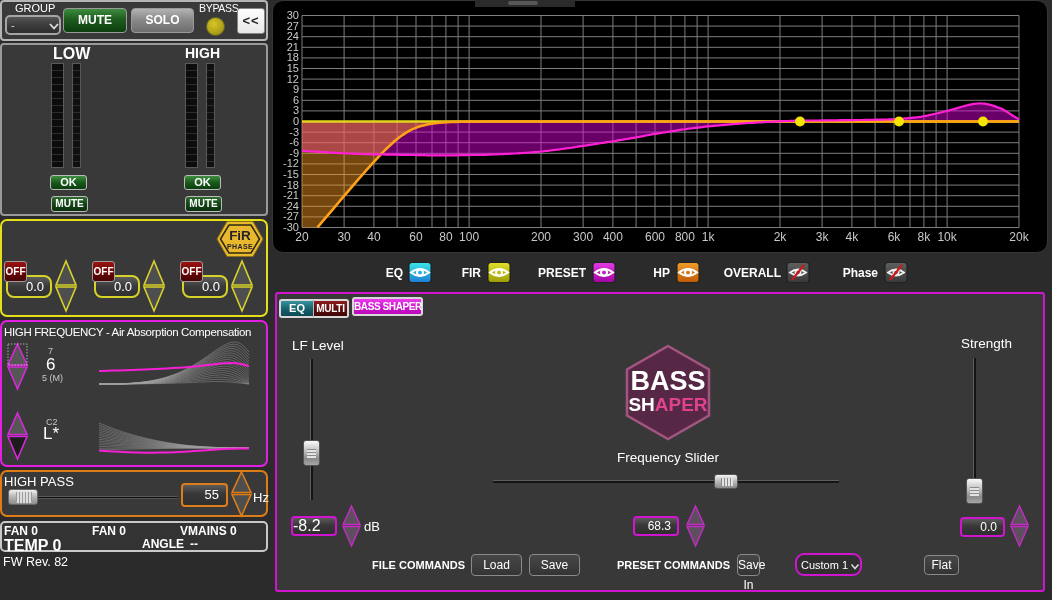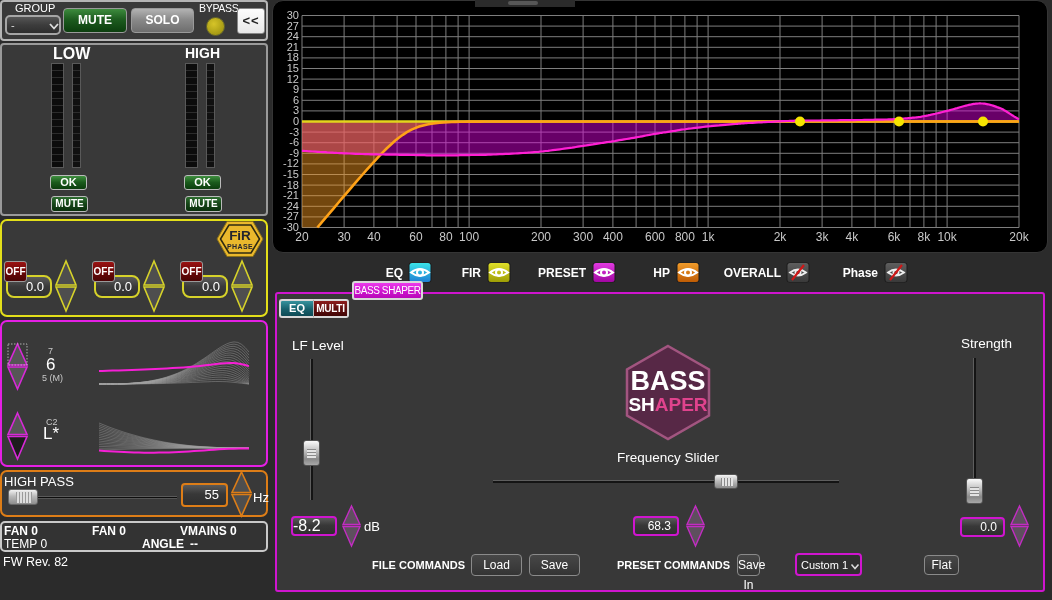--- a/index.html
+++ b/index.html
@@ -67,20 +67,21 @@
       <polygon points="11,51 21,27 1,27" fill="#4e4e4e" stroke="#d6d22a" stroke-width="1.6"></polygon>
     </svg>
 <div class="abs" style="left:182px;top:275px;width:46px;height:23px;border:2px solid #d6d22a;border-radius:8px;background:linear-gradient(180deg,#5c5c5c,#3a3a3a 50%,#303030);color:#fff;font-size:13px;text-align:right;line-height:20px;padding-right:6px">0.0</div>
 <div class="abs" style="left:180px;top:261px;width:23px;height:21px;background:linear-gradient(180deg,#9b1313,#6c0808 50%,#4a0404);border:1px solid #9a9a9a;border-radius:3px;color:#fff;font-weight:bold;font-size:10px;text-align:center;line-height:20px">OFF</div>
 <svg style="left:231px;top:260px" width="22" height="52" viewBox="0 0 22 52">
       <polygon points="11,1 21,25 1,25" fill="#4e4e4e" stroke="#d6d22a" stroke-width="1.6"></polygon>
       <polygon points="11,51 21,27 1,27" fill="#4e4e4e" stroke="#d6d22a" stroke-width="1.6"></polygon>
     </svg>
 
 <div class="panel" style="left:0;top:320px;width:268px;height:147px;border:2px solid #e41fe4;border-radius:7px"></div>
+<div class="lbl" style="left:4px;top:326px;font-size:11.5px;letter-spacing:-0.35px">HIGH FREQUENCY - Air Absorption Compensation</div>
 <svg style="left:7px;top:343px" width="21" height="47" viewBox="0 0 21 47">
       <polygon points="10.5,1 20,22 1,22" fill="#565656" stroke="#d829d8" stroke-width="1.6"></polygon>
       <polygon points="10.5,46 20,24 1,24" fill="#565656" stroke="#d829d8" stroke-width="1.6"></polygon>
       <rect x="1" y="1" width="19" height="21" fill="none" stroke="#ccc" stroke-width="0.8" stroke-dasharray="1.5,1.5"></rect>
     </svg>
 <div class="lbl" style="left:48px;top:346px;font-size:9px;color:#c8c8c8">7</div>
 <div class="lbl" style="left:46px;top:355px;font-size:17px">6</div>
 <div class="lbl" style="left:42px;top:373px;font-size:9px;color:#c8c8c8">5 (M)</div>
 <svg style="left:99px;top:342px" width="150" height="50" viewBox="0 0 150 50" fill="none">
   <g class="f1">
@@ -144,21 +145,21 @@
 <svg style="left:231px;top:471px" width="21" height="46" viewBox="0 0 21 46">
       <polygon points="10.5,1 20,21.5 1,21.5" fill="#4e4e4e" stroke="#dd7d17" stroke-width="1.6"></polygon>
       <polygon points="10.5,45 20,23.5 1,23.5" fill="#4e4e4e" stroke="#dd7d17" stroke-width="1.6"></polygon>
     </svg>
 <div class="lbl" style="left:253px;top:490px;font-size:13px">Hz</div>
 
 <div class="panel" style="left:0;top:521px;width:268px;height:31px;border:2px solid #c9c9c9;border-radius:5px;background:#333"></div>
 <div class="lbl" style="left:4px;top:524px;font-size:12px;font-weight:bold">FAN 0</div>
 <div class="lbl" style="left:92px;top:524px;font-size:12px;font-weight:bold">FAN 0</div>
 <div class="lbl" style="left:180px;top:524px;font-size:12px;font-weight:bold">VMAINS 0</div>
-<div class="lbl" style="left:4px;top:537px;font-size:12px;font-weight:normal">TEMP 0</div>
+<div class="lbl" style="left:4px;top:537px;font-size:16px;font-weight:bold">TEMP 0</div>
 <div class="lbl" style="left:142px;top:537px;font-size:12px;font-weight:bold">ANGLE</div>
 <div class="lbl" style="left:190px;top:537px;font-size:12px;font-weight:bold">--</div>
 <div class="lbl" style="left:3px;top:555px;font-size:12.5px">FW Rev. 82</div>
 
 <div class="abs" style="left:272px;top:0;width:776px;height:253px;background:#000;border-radius:11px;border:1px solid #353535"></div>
 <div class="abs" style="left:475px;top:0;width:100px;height:7px;background:#2b2b2b"></div>
 <div class="abs" style="left:508px;top:1px;width:30px;height:4px;background:#575757;border-radius:2px"></div>
 <svg style="left:272px;top:0" width="776" height="253" viewBox="0 0 776 253">
   <g stroke="#7e7e7e" stroke-width="1">
         <line x1="30.0" y1="15.5" x2="30.0" y2="227.5"></line>
@@ -337,21 +338,21 @@
       <rect x="1.5" y="1" width="21" height="19" rx="2.5" fill="url(#ggr)"></rect>
       <path d="M4,10.5 Q12,4.5 20,10.5 Q12,16.5 4,10.5 Z" fill="none" stroke="#eee" stroke-width="1.8"></path>
       <circle cx="12" cy="10.5" r="2.6" fill="none" stroke="#eee" stroke-width="1.8"></circle>
       <line x1="18" y1="3" x2="6" y2="18" stroke="#cf1717" stroke-width="2.2"></line>
     </svg>
 
 <div class="panel" style="left:275px;top:292px;width:770px;height:300px;border:2px solid #cf15cf;border-radius:3px;background:#383838"></div>
 
 <div class="abs" style="left:279px;top:299px;width:35px;height:19px;background:linear-gradient(180deg,#36939e,#17606c 55%,#0e4a55);border:2px solid #d8d8d8;border-right:1px solid #bbb;border-radius:3px 0 0 3px;font-size:11px;font-weight:bold;text-align:center;line-height:15px">EQ</div>
 <div class="abs" style="left:314px;top:299px;width:35px;height:19px;background:linear-gradient(180deg,#8c1d1d,#5d0d0d 55%,#420606);border:2px solid #d8d8d8;border-left:none;border-radius:0 3px 3px 0;font-size:10px;font-weight:bold;text-align:center;line-height:15px;letter-spacing:-0.3px">MULTI</div>
-<div class="abs" style="left:352px;top:281px;width:71px;height:19px;background:linear-gradient(180deg,#ec3aec,#cf15cf 55%,#b809b8);border:2px solid #d8d8d8;border-radius:3px;font-size:10px;font-weight:normal;text-align:center;line-height:15px;letter-spacing:-0.4px;white-space:nowrap">BASS SHAPER</div>
+<div class="abs" style="left:352px;top:297px;width:71px;height:19px;background:linear-gradient(180deg,#ec3aec,#cf15cf 55%,#b809b8);border:2px solid #d8d8d8;border-radius:3px;font-size:10px;font-weight:bold;text-align:center;line-height:15px;letter-spacing:-0.4px;white-space:nowrap">BASS SHAPER</div>
 
 <div class="lbl" style="left:292px;top:338px;font-size:13.5px">LF Level</div>
 <div class="abs" style="left:310px;top:359px;width:3px;height:141px;background:#141414;border-left:1px solid #5e5e5e"></div>
 <div class="abs" style="left:303px;top:440px;width:17px;height:26px;border-radius:3px;background:linear-gradient(180deg,#fafafa,#c2c2c2 40%,#898989 75%,#a8a8a8);border:1px solid #555">
   <div style="position:absolute;left:3px;top:8px;width:9px;height:9px;background:repeating-linear-gradient(180deg,#8a8a8a 0 1px,#e3e3e3 1px 3px)"></div>
 </div>
 <div class="vfield" style="left:291px;top:516px;width:46px;height:20px;border:2px solid #cf15cf;font-size:16px;line-height:16px;padding-right:16px">-8.2</div>
 <svg style="left:342px;top:505px" width="19" height="42" viewBox="0 0 19 42">
       <polygon points="9.5,1 18,19.5 1,19.5" fill="#5e4f5e" stroke="#c32cc3" stroke-width="1.4"></polygon>
       <polygon points="9.5,41 18,21.5 1,21.5" fill="#5e4f5e" stroke="#c32cc3" stroke-width="1.4"></polygon>
@@ -384,21 +385,21 @@
 <svg style="left:1010px;top:505px" width="19" height="42" viewBox="0 0 19 42">
       <polygon points="9.5,1 18,19.5 1,19.5" fill="#5e4f5e" stroke="#c32cc3" stroke-width="1.4"></polygon>
       <polygon points="9.5,41 18,21.5 1,21.5" fill="#5e4f5e" stroke="#c32cc3" stroke-width="1.4"></polygon>
     </svg>
 
 <div class="lbl" style="right:587px;top:559px;font-size:11px;font-weight:bold">FILE COMMANDS</div>
 <div class="dbtn" style="left:471px;top:554px;width:51px;height:22px;font-size:12px;line-height:20px">Load</div>
 <div class="dbtn" style="left:529px;top:554px;width:51px;height:22px;font-size:12px;line-height:20px">Save</div>
 <div class="lbl" style="right:322px;top:559px;font-size:11px;font-weight:bold">PRESET COMMANDS</div>
 <div class="dbtn" style="left:737px;top:554px;width:23px;height:22px;font-size:12px;line-height:20px">Save In</div>
-<div class="abs" style="left:795px;top:553px;width:67px;height:23px;border:2px solid #cf15cf;border-radius:4px;background:#303030">
+<div class="abs" style="left:795px;top:553px;width:67px;height:23px;border:2px solid #cf15cf;border-radius:9px;background:#303030">
   <span style="position:absolute;left:4px;top:4px;font-size:11px;color:#fff">Custom 1</span>
   <svg style="left:54px;top:9px" width="8" height="5" viewBox="0 0 8 5">
         <path d="M0.5,0.5 L4,4.5 L7.5,0.5" stroke="#ddd" stroke-width="1.5" fill="none"></path>
       </svg>
 </div>
 <div class="dbtn" style="left:924px;top:555px;width:35px;height:20px;font-size:12px;line-height:18px">Flat</div>
 
 </div>
 
 </body></html>

